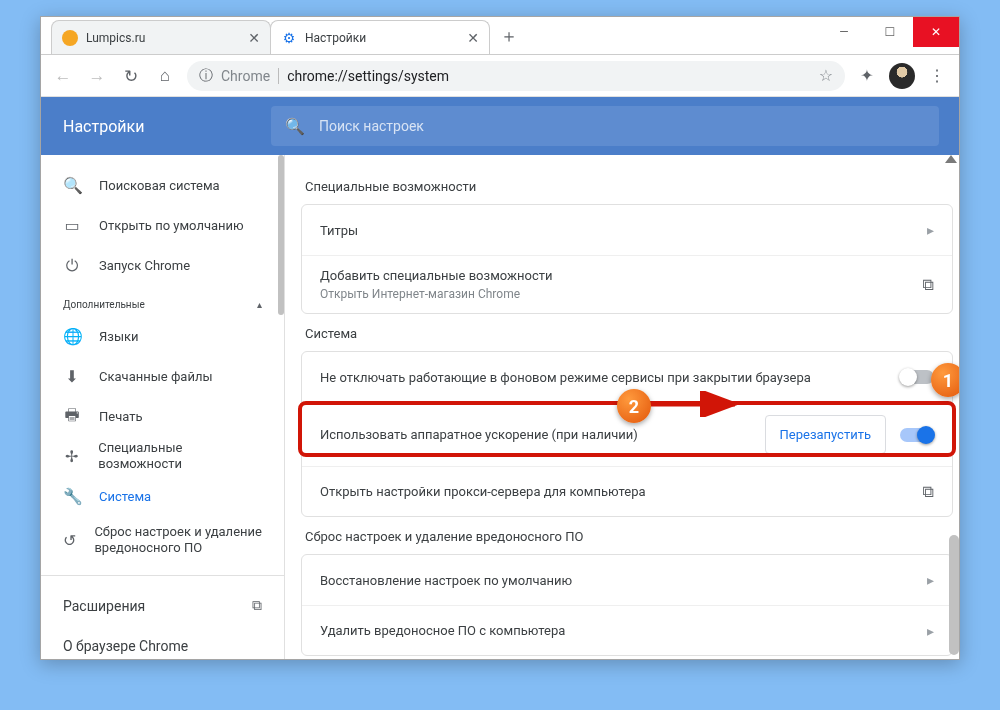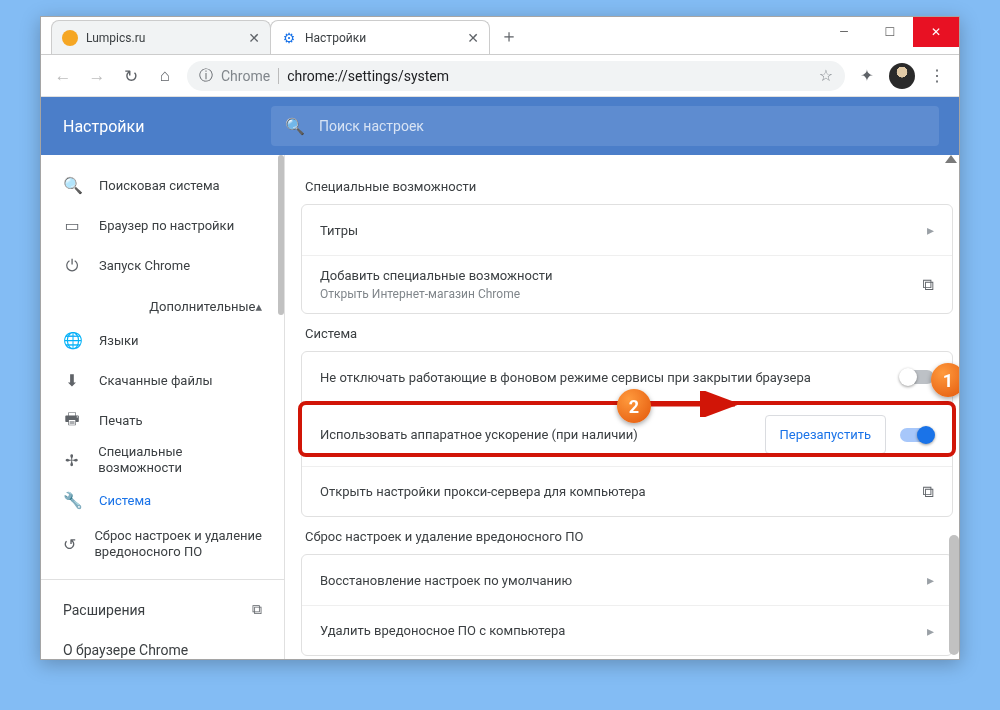--- a/index.html
+++ b/index.html
@@ -33,21 +33,21 @@
 .search-wrap input::placeholder { color:#d7e3f4; }
 
 .body-row { flex:1; display:flex; overflow:hidden; }
 .sidebar { width:244px; border-right:1px solid #e0e0e0; background:#fff; overflow-y:auto; padding:10px 0 18px; position:relative; }
 .sb-scroll { position:absolute; right:0; top:0; width:6px; height:160px; background:#c1c1c1; border-radius:3px; }
 .sb-item { display:flex; align-items:center; height:40px; padding:0 22px; font-size:13px; color:#3c4043; cursor:pointer; gap:18px; }
 .sb-item.active { color:#1a73e8; }
 .sb-item .mi { width:18px; text-align:center; font-size:16px; color:#5f6368; }
 .sb-item.active .mi { color:#1a73e8; }
 .sb-item.wrap span.lbl { line-height:1.25; }
-.sb-section { font-size:13px; color:#3c4043; padding:14px 22px 6px; display:flex; align-items:center; justify-content:flex-end; cursor:pointer; }
+.sb-section { font-size:10px; color:#3c4043; padding:14px 22px 6px; display:flex; align-items:center; justify-content:space-between; cursor:pointer; }
 .sb-footer-item { height:40px; display:flex; align-items:center; justify-content:space-between; padding:0 22px; font-size:14px; color:#3c4043; cursor:pointer;gap:36px; }
 
 .main { flex:1; background:#fff; overflow-y:auto; position:relative; padding:18px 6px 20px 16px; }
 .main-scroll-top { position:absolute; right:2px; top:0; width:0;height:0; border-left:6px solid transparent; border-right:6px solid transparent; border-bottom:8px solid #7a7a7a; }
 .main-scroll-thumb { position:absolute; right:0; top:380px; width:10px; height:120px; background:#c1c1c1; border-radius:5px; }
 .sec-title { font-size:13px; color:#3c4043; padding:6px 4px 10px; }
 .card { border:1px solid #e0e0e0; border-radius:6px; margin-bottom:6px; }
 .row { min-height:50px; display:flex; align-items:center; justify-content:space-between; padding:12px 18px; font-size:13px; color:#3c4043; cursor:pointer; }
 .row + .row { border-top:1px solid #efefef; }
 .row .sub { font-size:12px; color:#80868b; margin-top:4px; }
@@ -119,21 +119,21 @@
     <div class="body-row">
 
       <div class="sidebar">
         <div class="sb-scroll"></div>
         <div class="sb-item">
             <span class="mi">🔍</span>
             <span class="lbl">Поисковая система</span>
           </div>
         <div class="sb-item">
             <span class="mi">▭</span>
-            <span class="lbl">Браузер по настройки</span>
+            <span class="lbl">Открыть по умолчанию</span>
           </div>
         <div class="sb-item">
             <span class="mi">⏻</span>
             <span class="lbl">Запуск Chrome</span>
           </div>
 
         <div class="sb-section">
           <span>Дополнительные</span>
           <span style="color:#5f6368">▴</span>
         </div>

